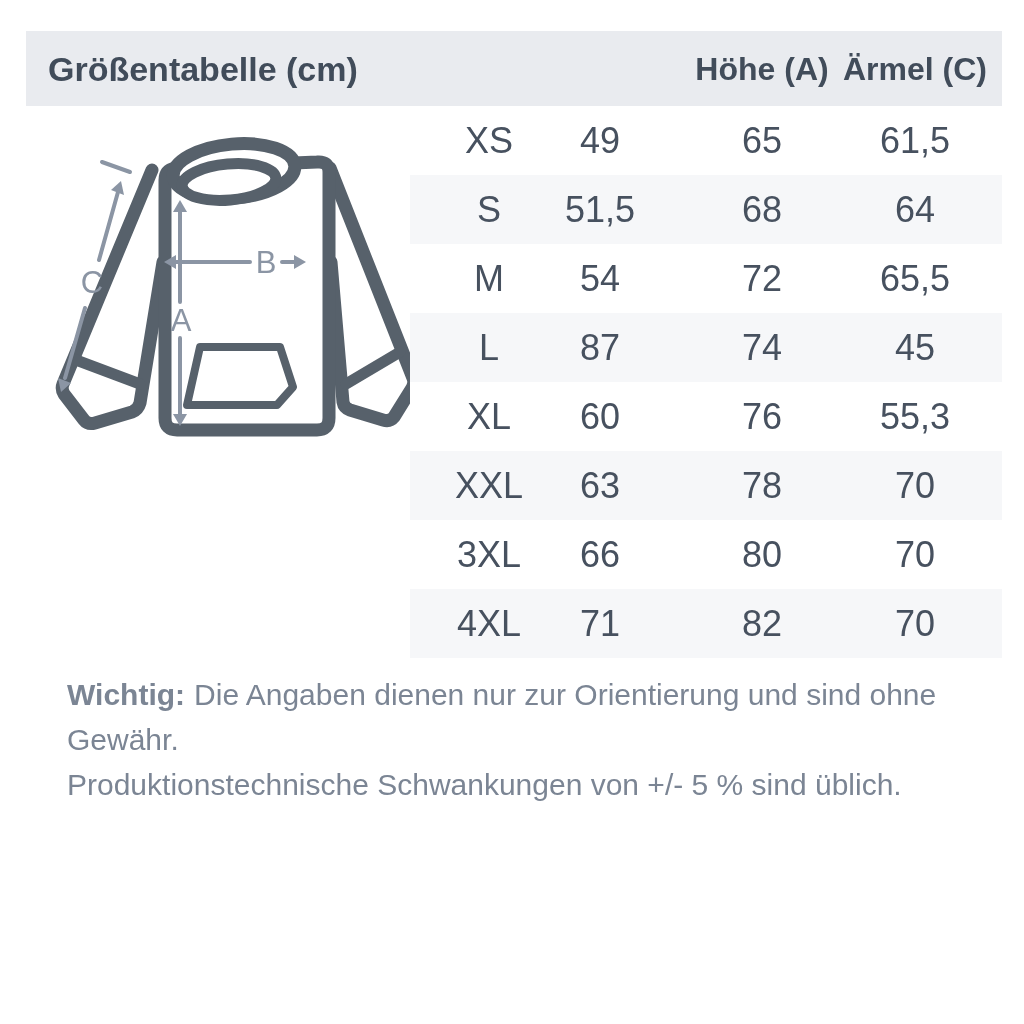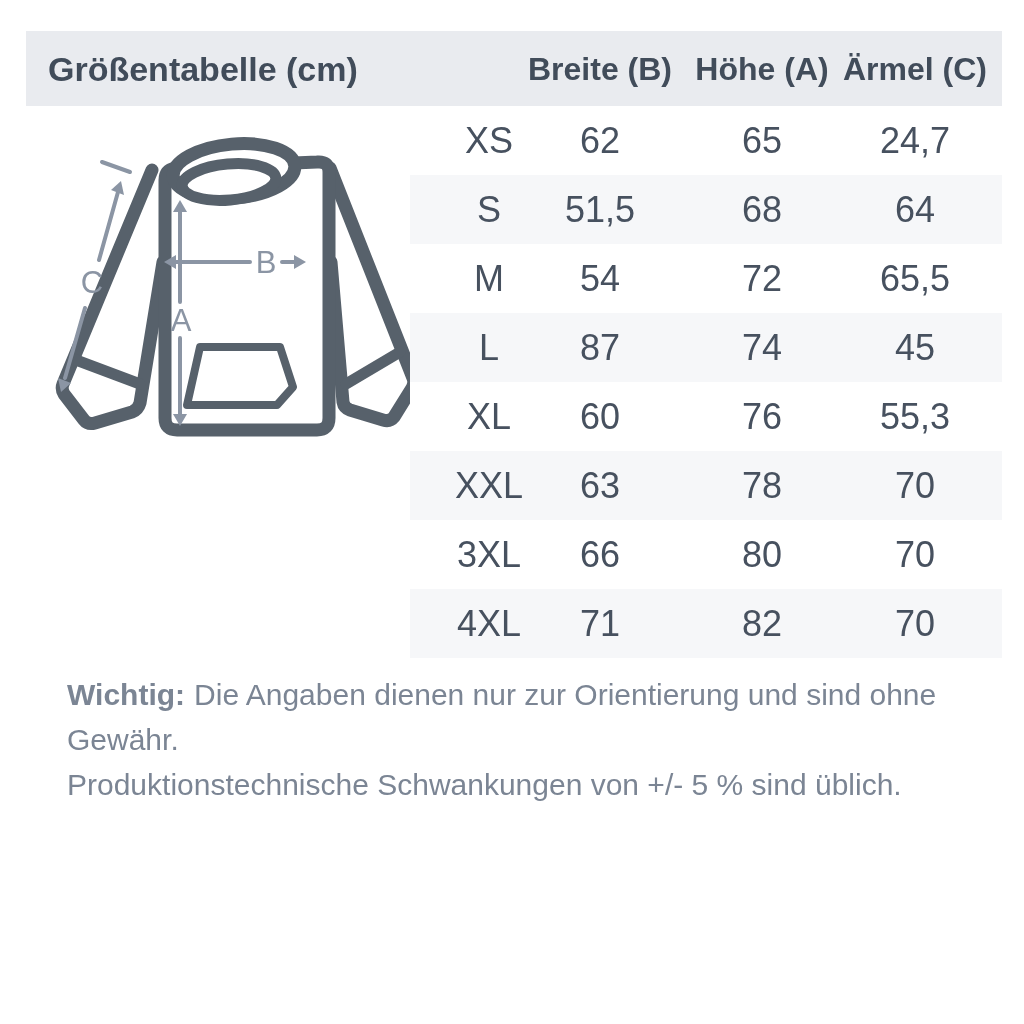--- a/index.html
+++ b/index.html
@@ -35,21 +35,20 @@
         font-size:30px;line-height:45px;color:#7b8594;margin-left:19px;}
   .note .bold{font-weight:700;margin-right:9px;}
 </style>
 </head>
 <body>
 
 <div id="page">
 
   <div class="header-strip">
     <div class="page-title">Größentabelle (cm)</div>
-    <div class="col-head c-width">Breite (B)</div>
     <div class="col-head c-height">Höhe (A)</div>
     <div class="col-head c-sleeve">Ärmel (C)</div>
   </div>
 
   <svg class="diagram" viewBox="0 0 400 348" xmlns="http://www.w3.org/2000/svg">
     <g stroke="#57616b" stroke-width="13" fill="#ffffff" stroke-linejoin="round" stroke-linecap="round">
 
       <path d="M124 58 L35 272 Q33 277 36 282 L56 308 Q60 313 67 311 L104 300 Q110 298 112 291 L135 150"></path>
 
       <path d="M302 56 L385 266 Q387 271 384 276 L366 305 Q362 310 355 308 L322 298 Q316 296 315 290 L303 150"></path>
@@ -85,23 +84,23 @@
     <g fill="#8b95a4" font-family="Liberation Sans, DejaVu Sans, sans-serif" font-size="31" text-anchor="middle">
       <text x="153" y="219">A</text>
       <text x="238" y="161">B</text>
       <text x="64" y="181">C</text>
     </g>
   </svg>
 
   <div class="size-table">
     <div class="size-row">
       <span class="cell c1">XS</span>
-      <span class="cell c2">62</span>
+      <span class="cell c2">49</span>
       <span class="cell c3">65</span>
-      <span class="cell c4">24,7</span>
+      <span class="cell c4">61,5</span>
     </div>
     <div class="size-row">
       <span class="cell c1">S</span>
       <span class="cell c2">51,5</span>
       <span class="cell c3">68</span>
       <span class="cell c4">64</span>
     </div>
     <div class="size-row">
       <span class="cell c1">M</span>
       <span class="cell c2">54</span>

